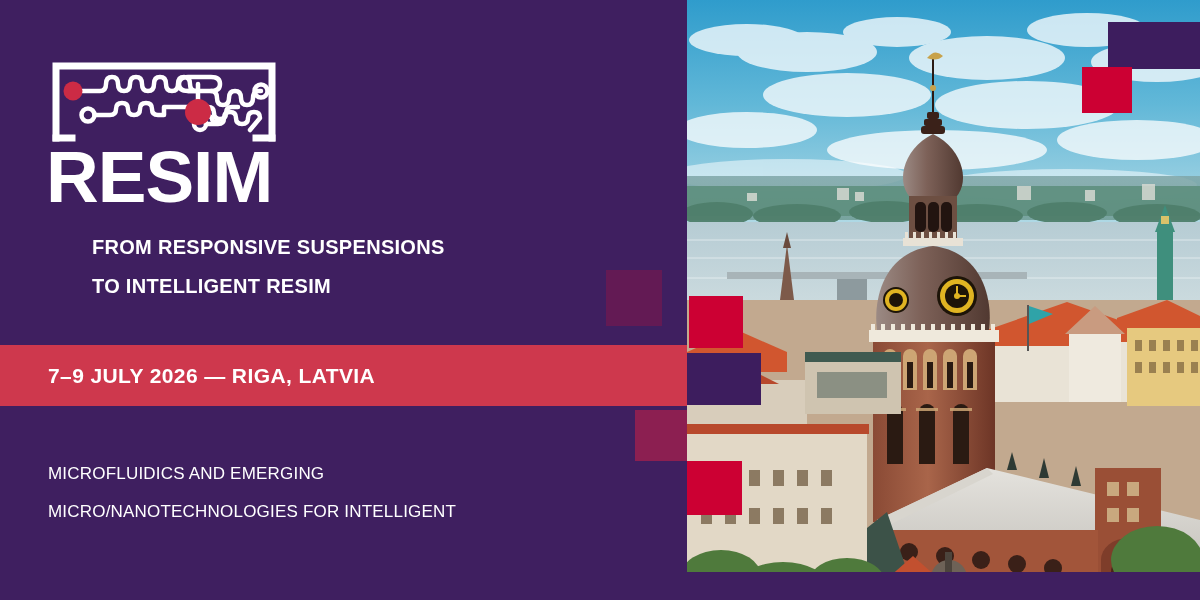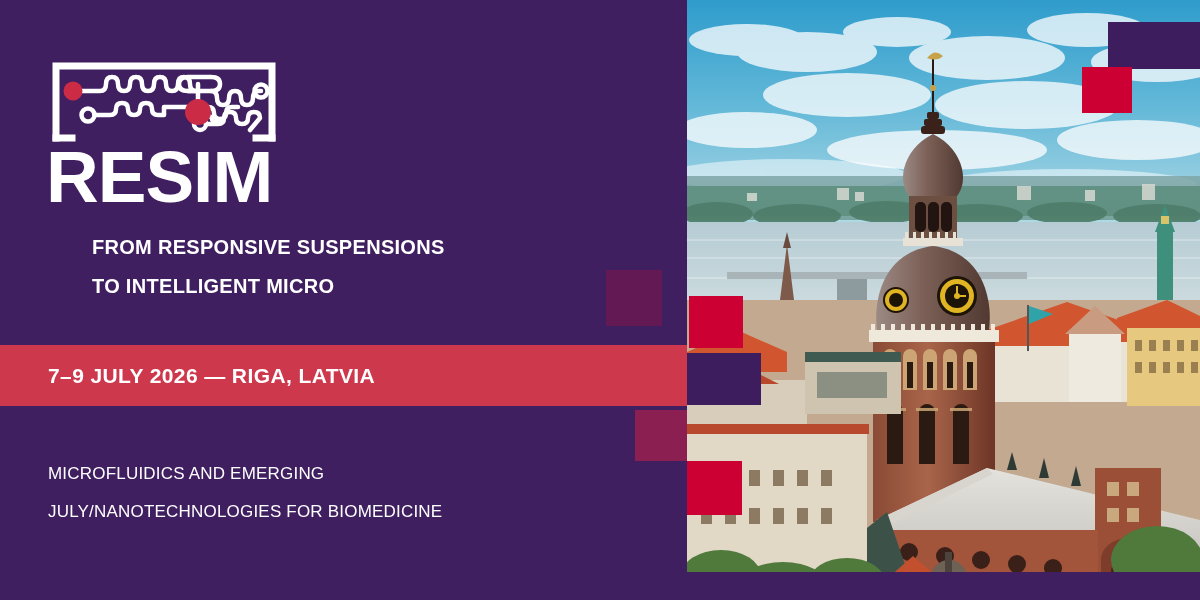--- a/index.html
+++ b/index.html
@@ -427,35 +427,35 @@
 
         <circle cx="25" cy="31" r="9.5" fill="#CC2B45"></circle>
         <circle cx="150" cy="52" r="13" fill="#CC2B45"></circle>
       </svg>
     </div>
     <div class="logo-word">RESIM</div>
   </div>
 
   <div class="headline">
     <span class="ln">FROM RESPONSIVE SUSPENSIONS</span>
-    <span class="ln">TO INTELLIGENT MICRO</span>
+    <span class="ln">TO INTELLIGENT RESIM</span>
   </div>
 
   <div class="sq" style="left:606px;top:270px;width:56px;height:56px;background:#631A54;"></div>
 
   <div class="date-bar">
     <div class="date-text">7–9 JULY 2026 — RIGA, LATVIA</div>
   </div>
 
   <div class="sq" style="left:689px;top:296px;width:54px;height:52px;background:#CC0033;"></div>
   <div class="sq" style="left:687px;top:353px;width:74px;height:52px;background:#3D1D5E;"></div>
   <div class="sq" style="left:635px;top:410px;width:52px;height:51px;background:#8C1F51;"></div>
   <div class="sq" style="left:687px;top:461px;width:55px;height:54px;background:#CC0033;"></div>
 
   <div class="sq" style="left:1108px;top:22px;width:92px;height:47px;background:#3D1D5E;"></div>
   <div class="sq" style="left:1082px;top:67px;width:50px;height:46px;background:#CC0033;"></div>
 
   <div class="subtitle">
     <span class="ln">MICROFLUIDICS AND EMERGING</span>
-    <span class="ln">JULY/NANOTECHNOLOGIES FOR BIOMEDICINE</span>
+    <span class="ln">MICRO/NANOTECHNOLOGIES FOR INTELLIGENT</span>
   </div>
 
 </div>
 
 </body></html>

